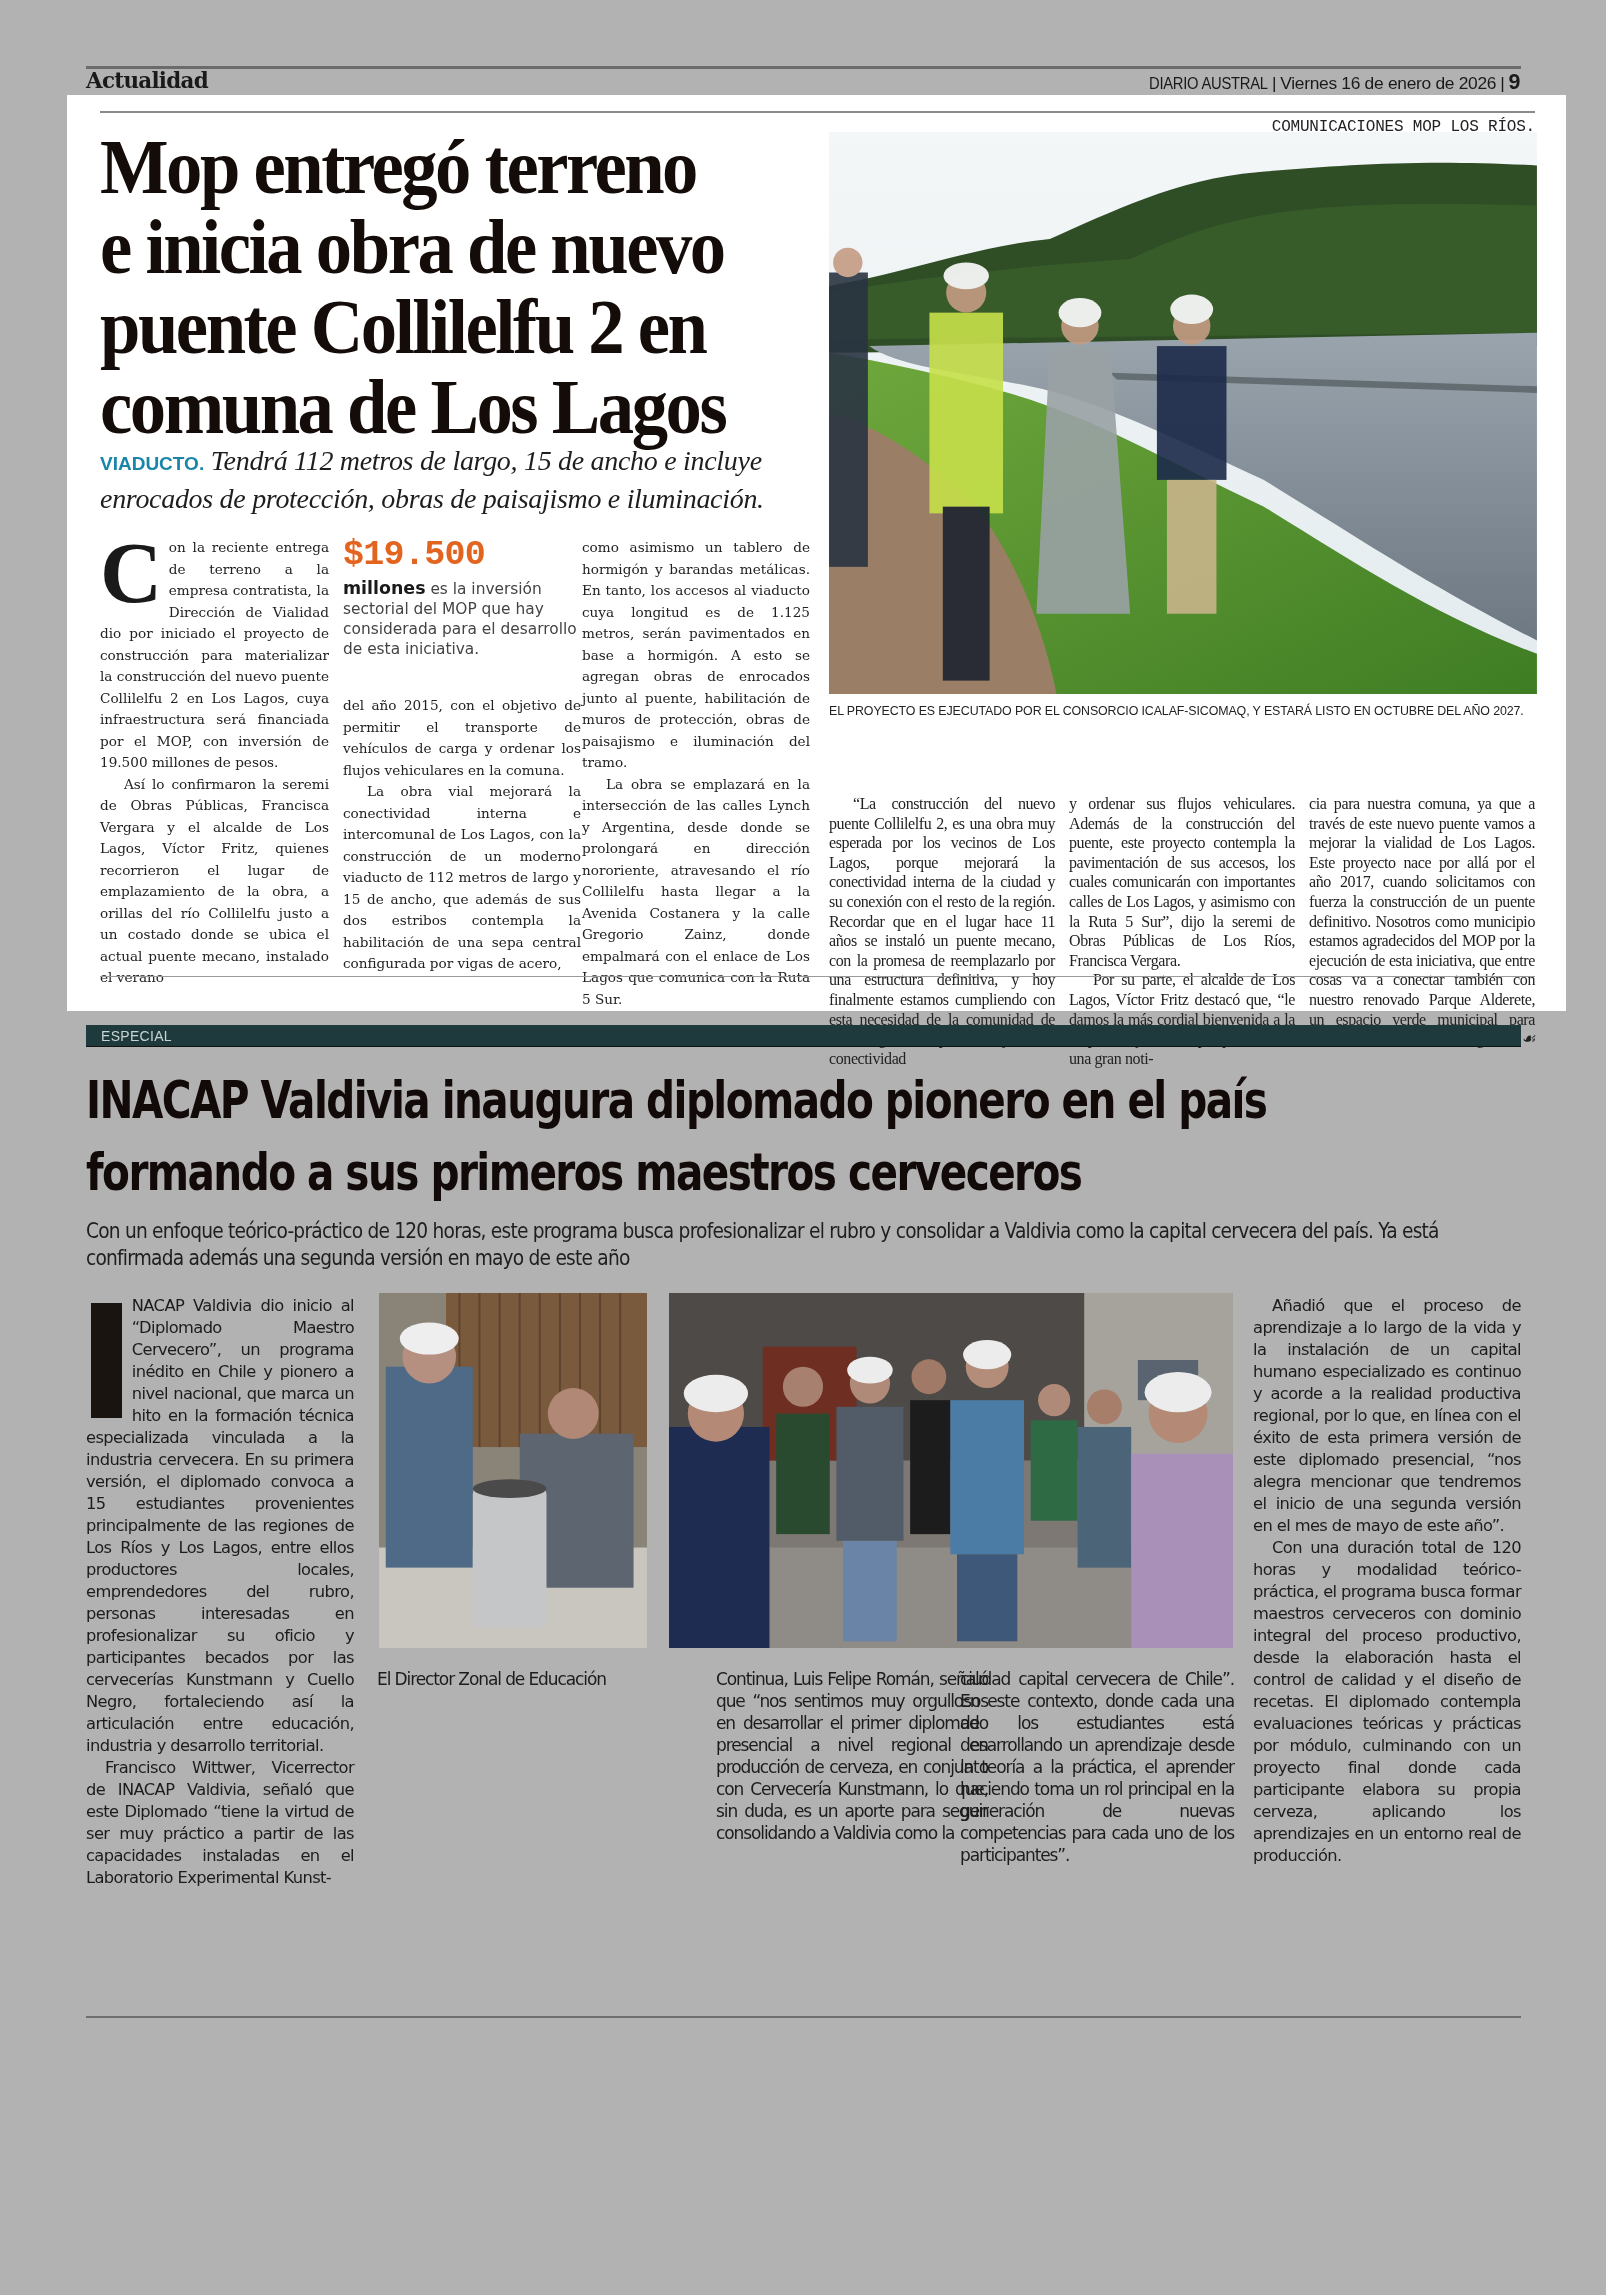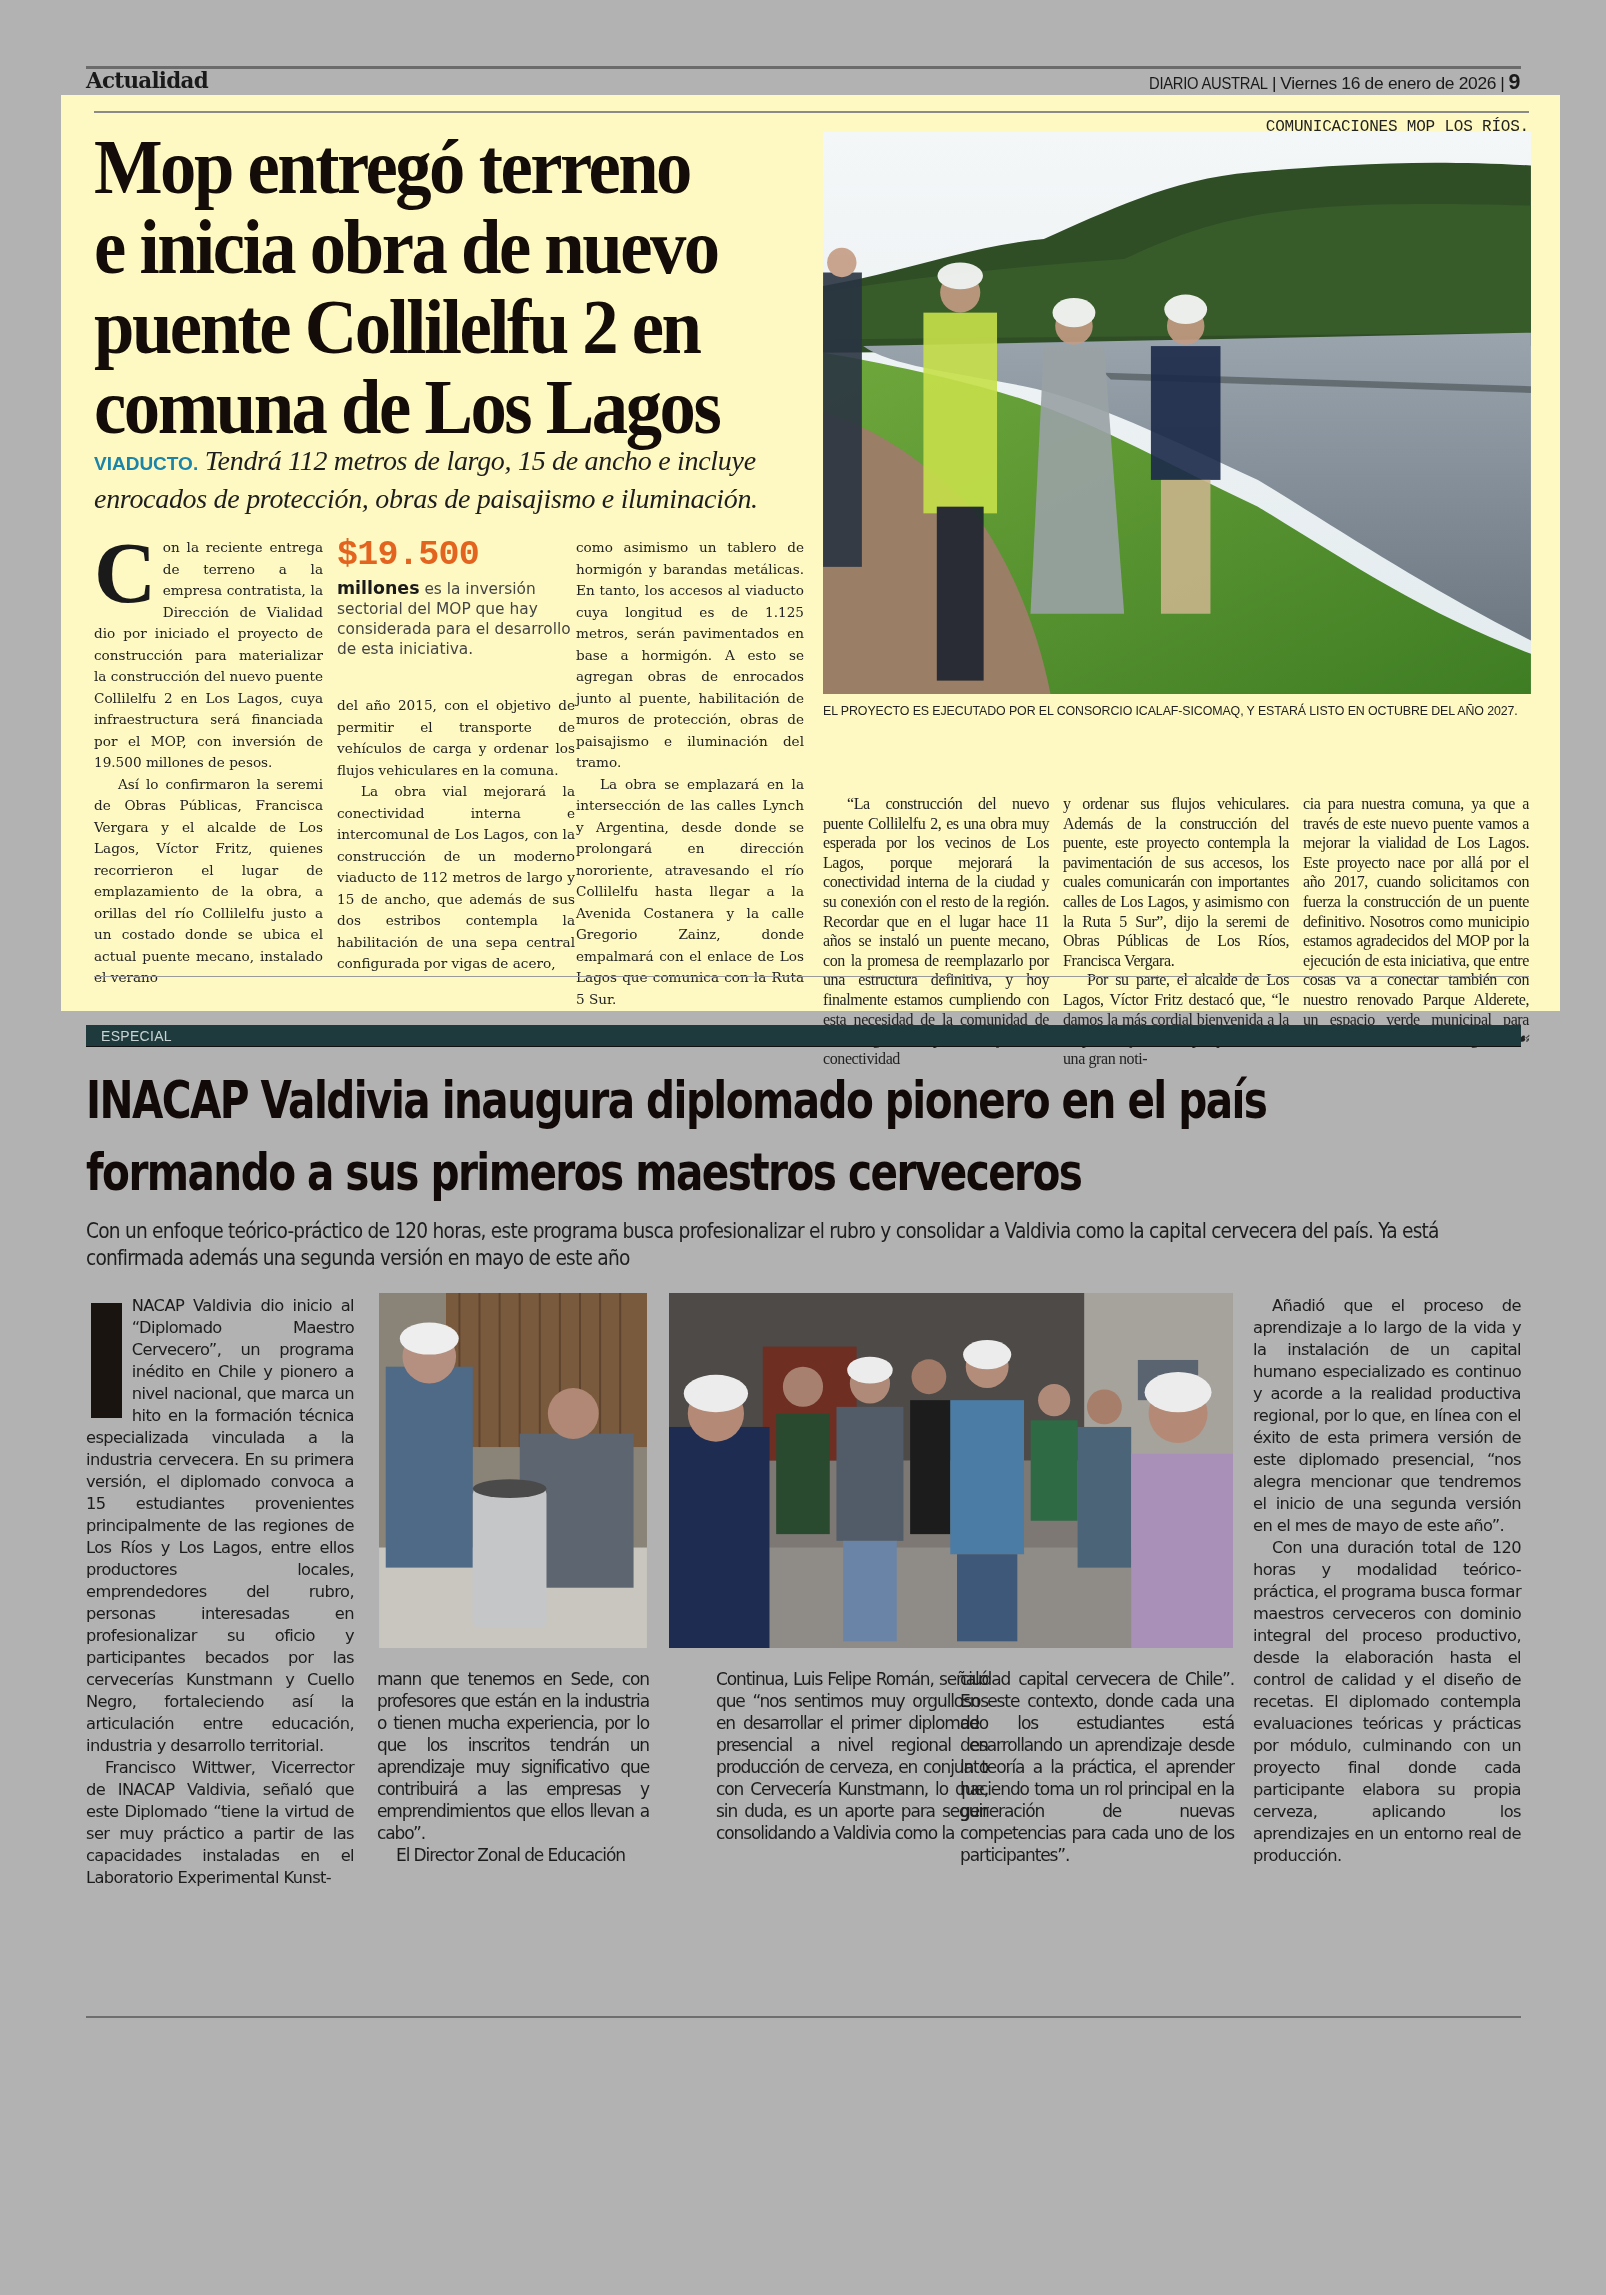--- a/index.html
+++ b/index.html
@@ -9,21 +9,21 @@
   .abs { position: absolute; }
 
   
   .top-rule { left: 86px; top: 66px; width: 1435px; height: 2.7px; background: #6b6b6b; }
   .section-label { left: 86px; top: 68px; font-family: "DejaVu Serif", serif; font-weight: bold; font-size: 21.4px; letter-spacing: -0.7px; color: #1a1a1a; }
   .masthead { right: 86px; top: 70px; font-family: "Liberation Sans", sans-serif; font-size: 17.4px; color: #1a1a1a; display: flex; align-items: baseline; gap: 4px; letter-spacing: -0.3px; }
   .masthead .pg { font-weight: bold; font-size: 21.4px; }
   .masthead .paper { transform: scaleX(0.85); transform-origin: right; display: inline-block; }
 
   
-  .card { left: 61px; top: 95px; width: 1499px; height: 916px; background: #fef9c3; }
+  .card { left: 67px; top: 95px; width: 1499px; height: 916px; background: #ffffff; }
   .card-rule-top { left: 33px; top: 16px; width: 1435px; height: 2px; background: #8a8a8a; }
   .card-rule-bot { left: 33px; top: 881px; width: 1435px; height: 1.3px; background: #9a9a9a; }
 
   .h1 { left: 33px; top: 32px; width: 756px; font-family: "Liberation Serif", serif; font-size: 79px; line-height: 80px; color: #140c08; letter-spacing: -2.7px; transform: scaleX(0.92); transform-origin: left top; white-space: nowrap; }
   .deck { left: 33px; top: 348px; width: 750px; font-family: "Liberation Serif", serif; font-style: italic; font-size: 28px; line-height: 35px; color: #1e1e1e; letter-spacing: -0.3px; }
   .deck .kicker { font-family: "Liberation Sans", sans-serif; font-style: normal; font-weight: bold; color: #1a85a8; font-size: 19px; letter-spacing: 0; }
 
   .credit { right: 31px; top: 23px; font-family: Liberation Mono, monospace; font-size: 16px; color: #222; letter-spacing: -0.2px; }
   .photo1 { left: 762px; top: 37px; width: 708px; height: 562px; overflow: hidden; }
   .caption1 { left: 762px; top: 609px; width: 709px; font-family: "Liberation Sans", sans-serif; font-size: 12.4px; color: #222; letter-spacing: -0.1px; text-transform: uppercase; white-space: nowrap; }
@@ -242,21 +242,20 @@
       <rect x="610" y="200" width="80" height="210" fill="#4c6478"></rect>
         <circle cx="650" cy="170" r="26" fill="#a67e6a"></circle>
       <rect x="690" y="240" width="152" height="290" fill="#a890b8"></rect>
         <circle cx="760" cy="180" r="44" fill="#b48a76"></circle>
         <ellipse cx="760" cy="148" rx="50" ry="30" fill="#ececec"></ellipse>
     </g>
   </svg>
 </div>
 
 <div class="abs col3 col-narrow col-h">
-  <p>mann que tenemos en Sede, con profesores que están en la industria o tienen mucha experiencia, por lo que los inscritos tendrán un aprendizaje muy significativo que contribuirá a las empresas y emprendimientos que ellos llevan a cabo”.</p>
   <p>El Director Zonal de Educación</p>
 </div>
 <div class="abs col3 col-narrow col-i">
   <p>Continua, Luis Felipe Román, señaló que “nos sentimos muy orgullosos en desarrollar el primer diplomado presencial a nivel regional en producción de cerveza, en conjunto con Cervecería Kunstmann, lo que, sin duda, es un aporte para seguir consolidando a Valdivia como la</p>
 </div>
 <div class="abs col3 col-narrow col-j">
   <p>ciudad capital cervecera de Chile”. En este contexto, donde cada una de los estudiantes está desarrollando un aprendizaje desde la teoría a la práctica, el aprender haciendo toma un rol principal en la generación de nuevas competencias para cada uno de los participantes”.</p>
 </div>
 <div class="abs col3 col-k">
   <p class="indent">Añadió que el proceso de aprendizaje a lo largo de la vida y la instalación de un capital humano especializado es continuo y acorde a la realidad productiva regional, por lo que, en línea con el éxito de esta primera versión de este diplomado presencial, “nos alegra mencionar que tendremos el inicio de una segunda versión en el mes de mayo de este año”.</p>

